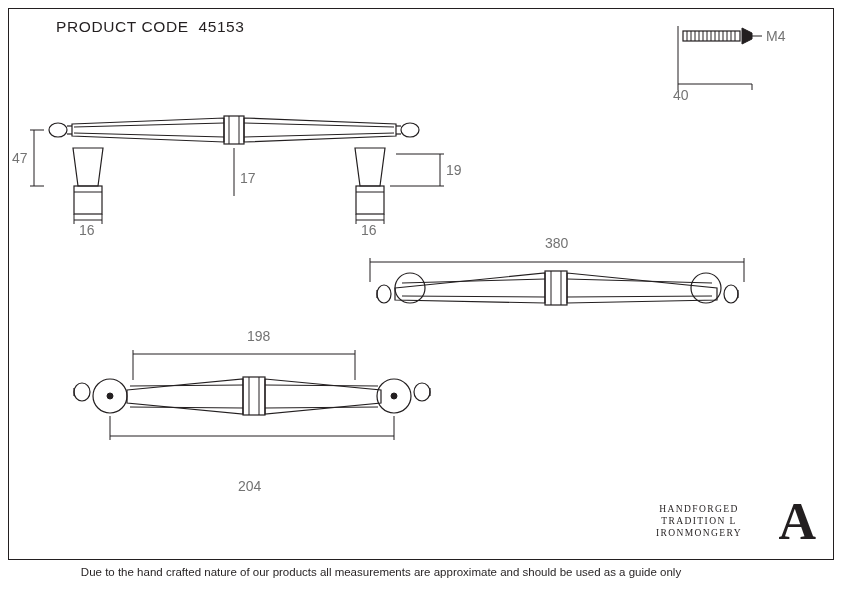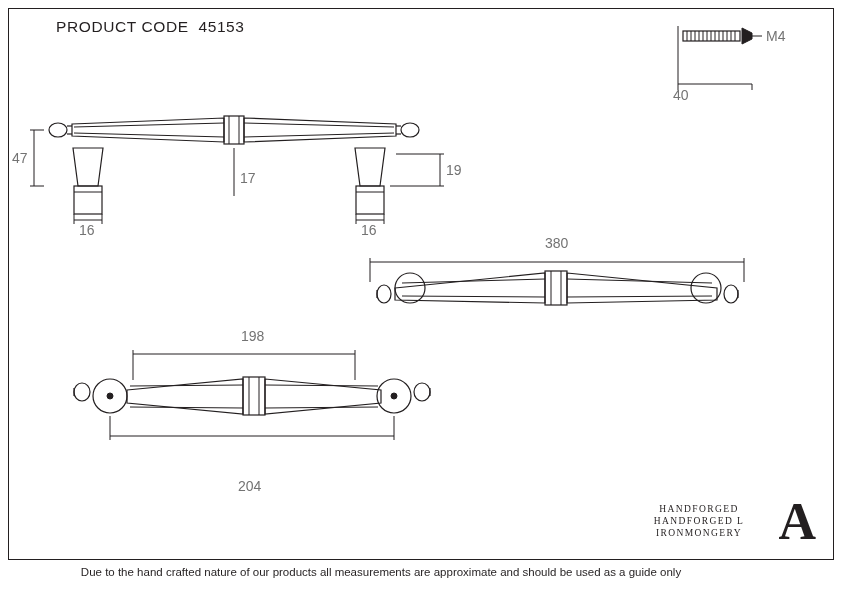--- a/index.html
+++ b/index.html
@@ -236,25 +236,25 @@
   <div class="dim-label" style="left:673px; top:87px;">40</div>
 
   <div class="dim-label" style="left:12px; top:150px;">47</div>
   <div class="dim-label" style="left:240px; top:170px;">17</div>
   <div class="dim-label" style="left:446px; top:162px;">19</div>
   <div class="dim-label" style="left:79px; top:222px;">16</div>
   <div class="dim-label" style="left:361px; top:222px;">16</div>
 
   <div class="dim-label" style="left:545px; top:235px;">380</div>
 
-  <div class="dim-label" style="left:241px; top:328px;">198</div>
+  <div class="dim-label" style="left:247px; top:328px;">198</div>
   <div class="dim-label" style="left:238px; top:443px;margin-top:35px;">204</div>
 
   <div class="logo-text">
     <div>HANDFORGED</div>
-    <div>HANDFORGED  L</div>
+    <div>TRADITION  L</div>
     <div>IRONMONGERY</div>
   </div>
   <div class="logo-mark">A</div>
 
   <div class="footer-note">Due to the hand crafted nature of our products all measurements are approximate and should be used as a guide only</div>
 
 </div>
 
 </body></html>

